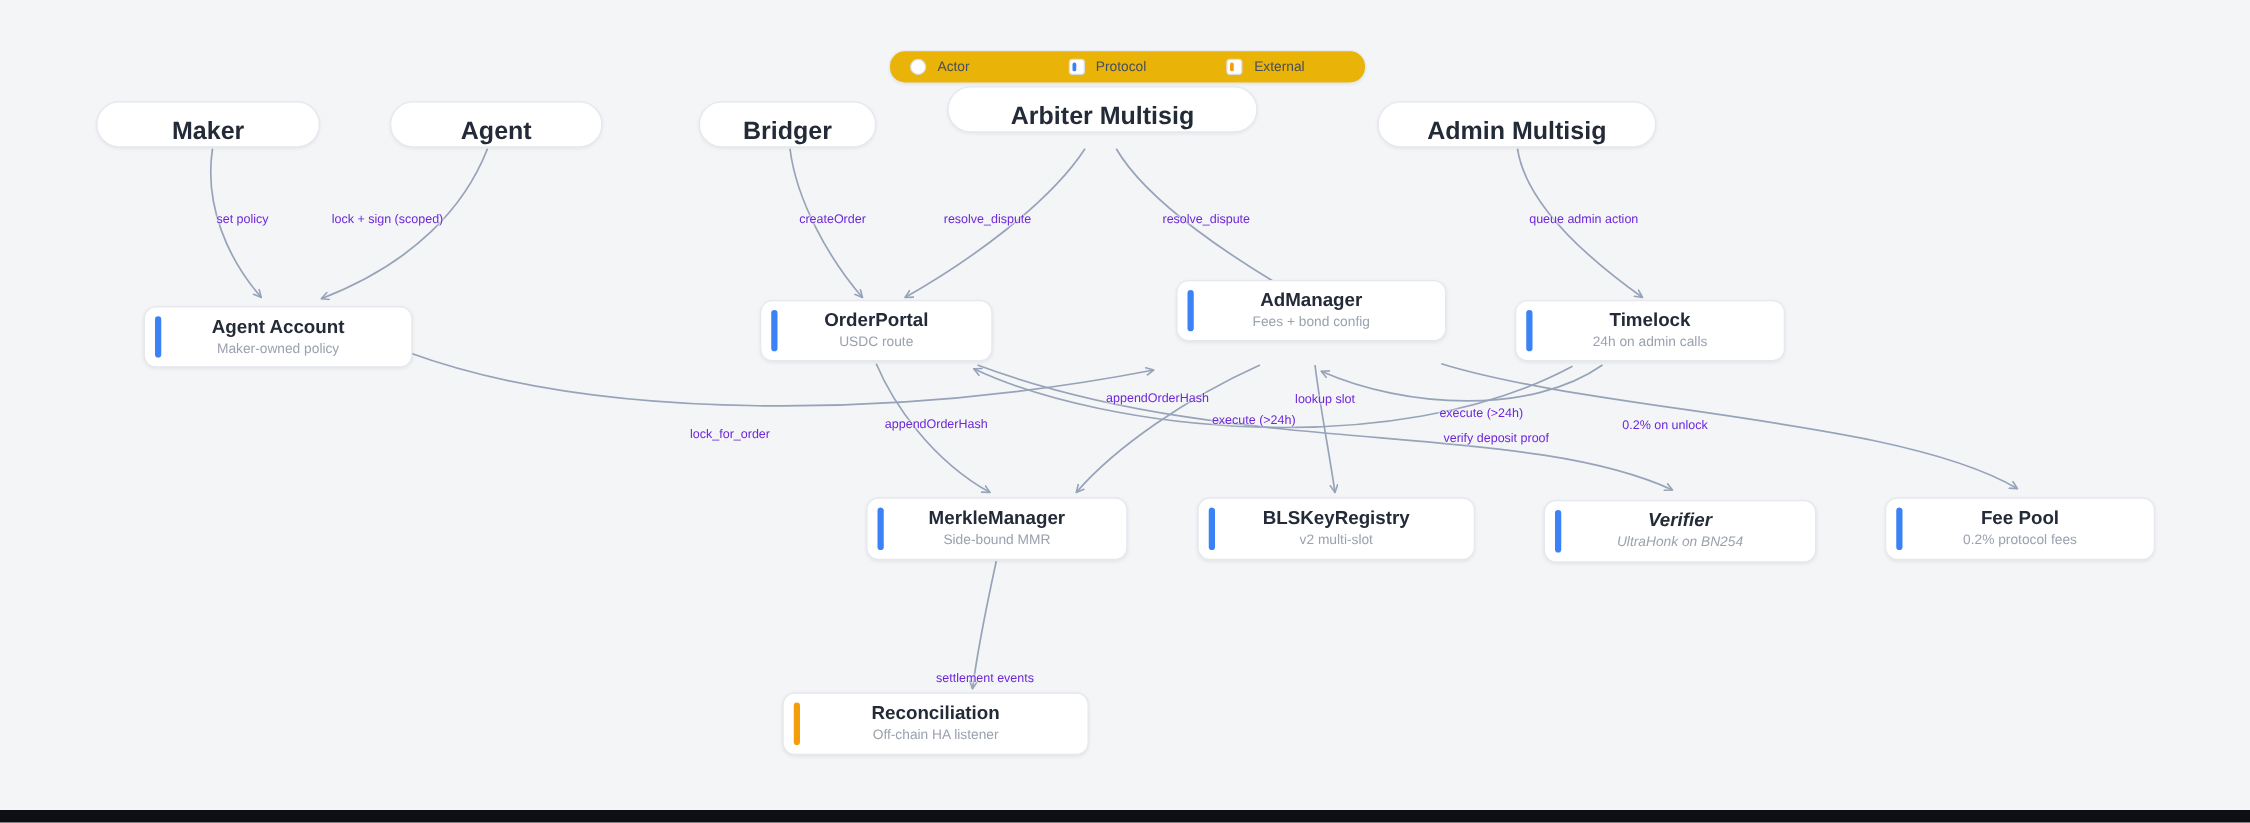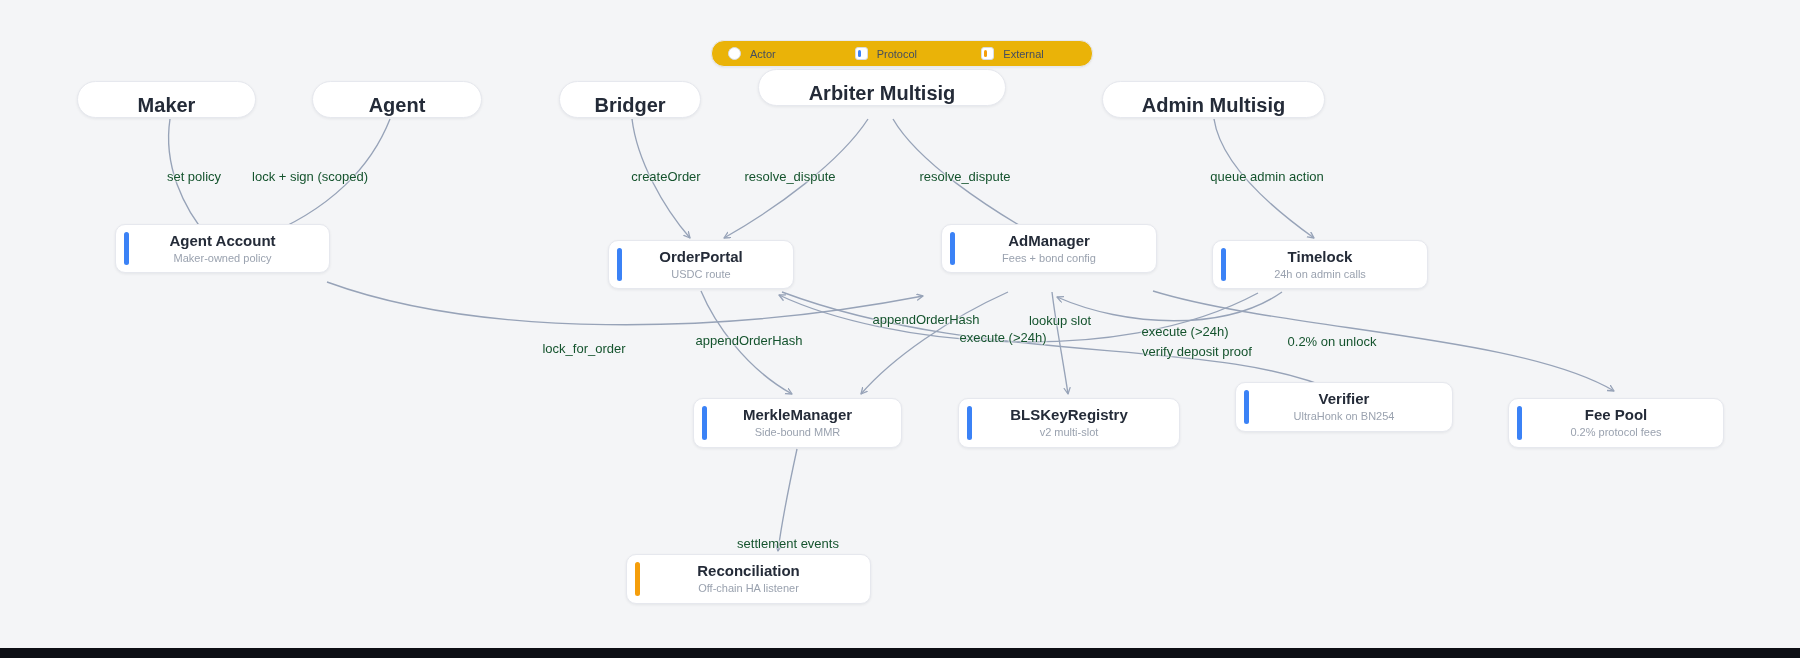--- a/index.html
+++ b/index.html
@@ -37,21 +37,21 @@
     box-shadow:0 1px 3px rgba(16,24,40,.07);
     display:flex;flex-direction:column;align-items:center;justify-content:center;
   }
   .node.card .accent{
     position:absolute;left:8px;top:7px;bottom:7px;width:5px;border-radius:3px;
   }
   .node-title{font-size:15px;font-weight:700;color:#242b38;line-height:1.2;}
   .node-subtitle{font-size:11px;color:#9aa2af;margin-top:2px;line-height:1.2;}
   .edge-label{
     position:absolute;transform:translate(-50%,-50%);
-    font-size:13px;color:#14532d;white-space:nowrap;
+    font-size:10px;color:#6d28d9;white-space:nowrap;
     text-shadow:0 0 2px #f4f5f7,0 0 2px #f4f5f7,0 0 3px #f4f5f7;
   }
   .bottom-bar{position:absolute;left:0;bottom:0;width:100%;height:10px;background:#0d0f15;}
 </style>
 </head>
 <body>
 
 <div class="canvas">
 
   <div class="legend" id="legend">
@@ -107,21 +107,21 @@
       </div>
       <div class="node actor" style="left: 559px; top: 81px; width: 142px; height: 37px;">
         <span>Bridger</span>
       </div>
       <div class="node actor" style="left: 758px; top: 69px; width: 248px; height: 37px;">
         <span>Arbiter Multisig</span>
       </div>
       <div class="node actor" style="left: 1102px; top: 81px; width: 223px; height: 37px;">
         <span>Admin Multisig</span>
       </div>
-      <div class="node card" style="left: 115px; top: 224px; width: 215px; height: 49px;">
+      <div class="node card" style="left: 115px; top: 245px; width: 215px; height: 49px;">
         <span class="accent" style="background: rgb(59, 130, 246);"></span>
         <div class="node-title">Agent Account</div>
         <div class="node-subtitle">Maker-owned policy</div>
       </div>
       <div class="node card" style="left: 608px; top: 240px; width: 186px; height: 49px;">
         <span class="accent" style="background: rgb(59, 130, 246);"></span>
         <div class="node-title">OrderPortal</div>
         <div class="node-subtitle">USDC route</div>
       </div>
       <div class="node card" style="left: 941px; top: 224px; width: 216px; height: 49px;">
@@ -137,21 +137,21 @@
       <div class="node card" style="left: 693px; top: 398px; width: 209px; height: 50px;">
         <span class="accent" style="background: rgb(59, 130, 246);"></span>
         <div class="node-title">MerkleManager</div>
         <div class="node-subtitle">Side-bound MMR</div>
       </div>
       <div class="node card" style="left: 958px; top: 398px; width: 222px; height: 50px;">
         <span class="accent" style="background: rgb(59, 130, 246);"></span>
         <div class="node-title">BLSKeyRegistry</div>
         <div class="node-subtitle">v2 multi-slot</div>
       </div>
-      <div class="node card" style="left: 1235px; top: 382px; width: 218px; height: 50px;">
+      <div class="node card" style="left: 1235px; top: 400px; width: 218px; height: 50px; font-style: italic;">
         <span class="accent" style="background: rgb(59, 130, 246);"></span>
         <div class="node-title">Verifier</div>
         <div class="node-subtitle">UltraHonk on BN254</div>
       </div>
       <div class="node card" style="left: 1508px; top: 398px; width: 216px; height: 50px;">
         <span class="accent" style="background: rgb(59, 130, 246);"></span>
         <div class="node-title">Fee Pool</div>
         <div class="node-subtitle">0.2% protocol fees</div>
       </div>
       <div class="node card" style="left: 626px; top: 554px; width: 245px; height: 50px; text-align: right;">

